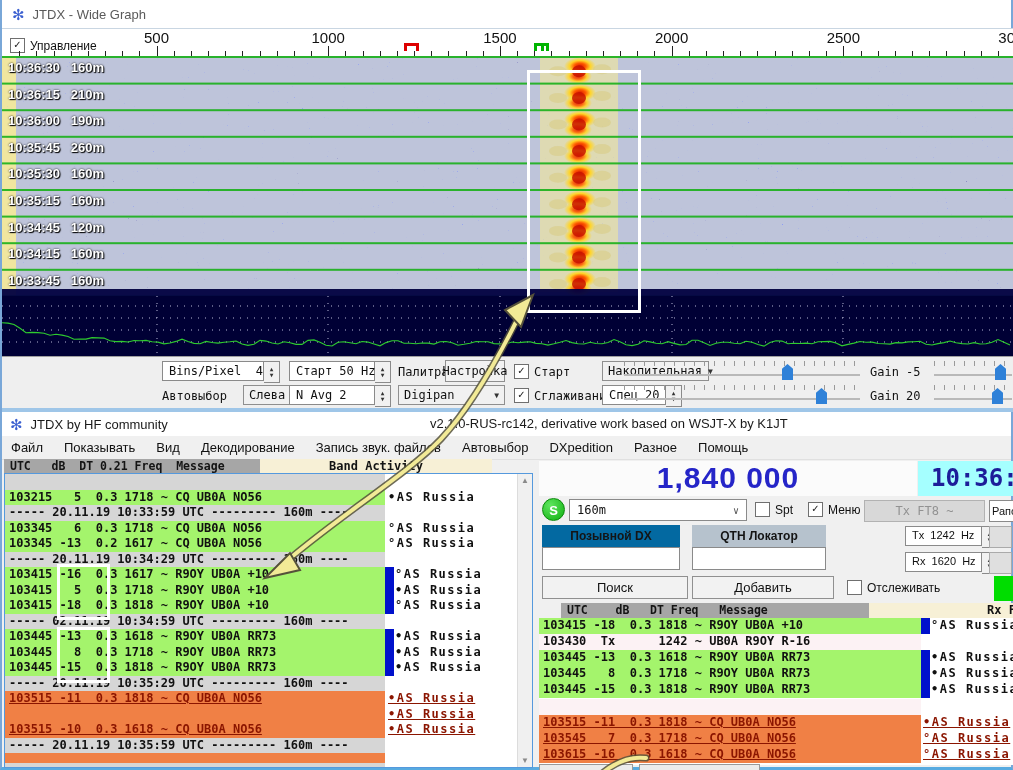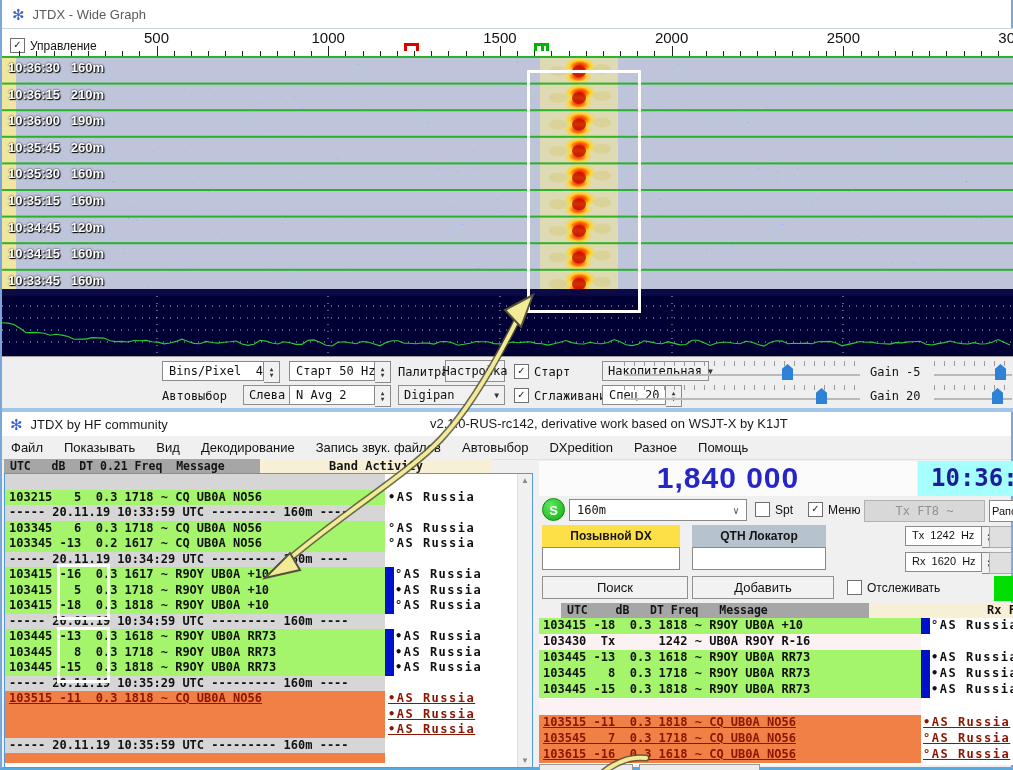--- a/index.html
+++ b/index.html
@@ -71,21 +71,21 @@
 
   
   #freq-display{position:absolute;left:537px;top:49px;width:378px;height:35px;background:#fbfbfb;color:#2525c8;font:bold 30px "Liberation Sans",sans-serif;text-align:center;letter-spacing:1px}
   #clock{position:absolute;left:916px;top:49px;width:97px;height:35px;background:#a5ffff;color:#1d1d99;font:bold 24px/35px "DejaVu Sans Mono",monospace;padding-left:13px;box-sizing:border-box;overflow:hidden;white-space:nowrap}
   #s-btn{position:absolute;left:540px;top:86px;width:23px;height:23px;border-radius:50%;background:radial-gradient(circle at 35% 30%,#5fe65f,#0faf0f);color:#fff;font:bold 13px/23px "Liberation Sans",sans-serif;text-align:center;border:1px solid #0a8a0a;box-sizing:border-box}
   #band-combo{position:absolute;left:567px;top:87px;width:178px;height:22px;background:#fff;border:1px solid #8a8a8a;box-sizing:border-box;display:flex;align-items:center;justify-content:space-between;padding:0 7px;font:12px "DejaVu Sans Mono",monospace}
   #band-combo .arr{color:#555;font-size:10px}
   #txmode-btn{position:absolute;left:862px;top:88px;width:121px;height:22px;background:#d8d8d8;border:1px solid #b2b2b2;color:#929292;font:12px/20px "DejaVu Sans Mono",monospace;text-align:center;box-sizing:border-box;white-space:pre}
   #report-box{position:absolute;left:987px;top:88px;width:26px;height:22px;background:#fff;border:1px solid #8a8a8a;box-sizing:border-box;font:11px/20px "Liberation Sans",sans-serif;overflow:hidden;white-space:nowrap;padding-left:2px}
   .fieldhdr{position:absolute;height:22px;font:bold 12px/22px "Liberation Sans",sans-serif;text-align:center;color:#141414}
-  #dxcall-hdr{left:540px;top:113px;width:138px;background:#fde047}
+  #dxcall-hdr{left:540px;top:113px;width:138px;background:#0369a1}
   #dxgrid-hdr{left:690px;top:113px;width:134px;background:#b6c2cd}
   .inputbox{position:absolute;height:23px;background:#fff;border:1px solid #8a8a8a;box-sizing:border-box}
   #dxcall-input{left:540px;top:135px;width:138px}
   #dxgrid-input{left:690px;top:135px;width:134px}
   #tx-spin{left:903px;top:114px}
   #rx-spin{left:903px;top:140px}
   .sidebox{position:absolute;width:23px;height:22px;background:#dfdfdf;border:1px solid #aaa;box-sizing:border-box}
   .btn{position:absolute;height:23px;background:#f2f2f2;border:1px solid #909090;font:13px/21px "Liberation Sans",sans-serif;text-align:center;box-sizing:border-box}
   #search-btn{left:540px;top:164px;width:146px}
   #add-btn{left:690px;top:164px;width:142px}
@@ -442,21 +442,21 @@
             <span class="rowreg" style="left: 390px;">•AS Russia</span>
           </div>
           <div class="trow row-green" style="top: 124px; height: 15.5px;">
             <div class="rowband" style="width: 380px;"></div>
             <span class="rowmsg">103415 -18  0.3 1818 ~ R9OY UB0A +10</span>
             <div class="rowbar" style="left: 380px;"></div>
             <span class="rowreg" style="left: 390px;">°AS Russia</span>
           </div>
           <div class="trow row-sep" style="top: 139.5px; height: 15.5px;">
             <div class="rowband" style="width: 380px;"></div>
-            <span class="rowmsg">----- 20.01.19 10:34:59 UTC --------- 160m ----</span>
+            <span class="rowmsg">----- 02.11.19 10:34:59 UTC --------- 160m ----</span>
           </div>
           <div class="trow row-green" style="top: 155px; height: 15.5px;">
             <div class="rowband" style="width: 380px;"></div>
             <span class="rowmsg">103445 -13  0.3 1618 ~ R9OY UB0A RR73</span>
             <div class="rowbar" style="left: 380px;"></div>
             <span class="rowreg" style="left: 390px;">•AS Russia</span>
           </div>
           <div class="trow row-green" style="top: 170.5px; height: 15.5px;">
             <div class="rowband" style="width: 380px;"></div>
             <span class="rowmsg">103445   8  0.3 1718 ~ R9OY UB0A RR73</span>
@@ -477,23 +477,24 @@
             <div class="rowband" style="width: 380px;"></div>
             <span class="rowmsg">103515 -11  0.3 1818 ~ CQ UB0A NO56</span>
             <span class="rowreg" style="left: 383px;">•AS Russia</span>
           </div>
           <div class="trow row-orange" style="top: 232.5px; height: 15.5px;">
             <div class="rowband" style="width: 380px;"></div>
             <span class="rowreg" style="left: 383px;">•AS Russia</span>
           </div>
           <div class="trow row-orange" style="top: 248px; height: 15.5px;">
             <div class="rowband" style="width: 380px;"></div>
+            <span class="rowmsg">103515 -10  0.3 1618 ~ CQ UB0A NO56</span>
             <span class="rowreg" style="left: 383px;">•AS Russia</span>
           </div>
-          <div class="trow row-sep" style="top: 263.5px; height: 24px;">
+          <div class="trow row-sep" style="top: 263.5px; height: 31px;">
             <div class="rowband" style="width: 380px;"></div>
             <span class="rowmsg">----- 20.11.19 10:35:59 UTC --------- 160m ----</span>
           </div>
           <div class="trow row-orange" style="top: 279px; height: 10px;">
             <div class="rowband" style="width: 380px;"></div>
           </div>
         </div>
       <div id="ba-scroll">
         <span>▲</span>
         <span>▼</span>

